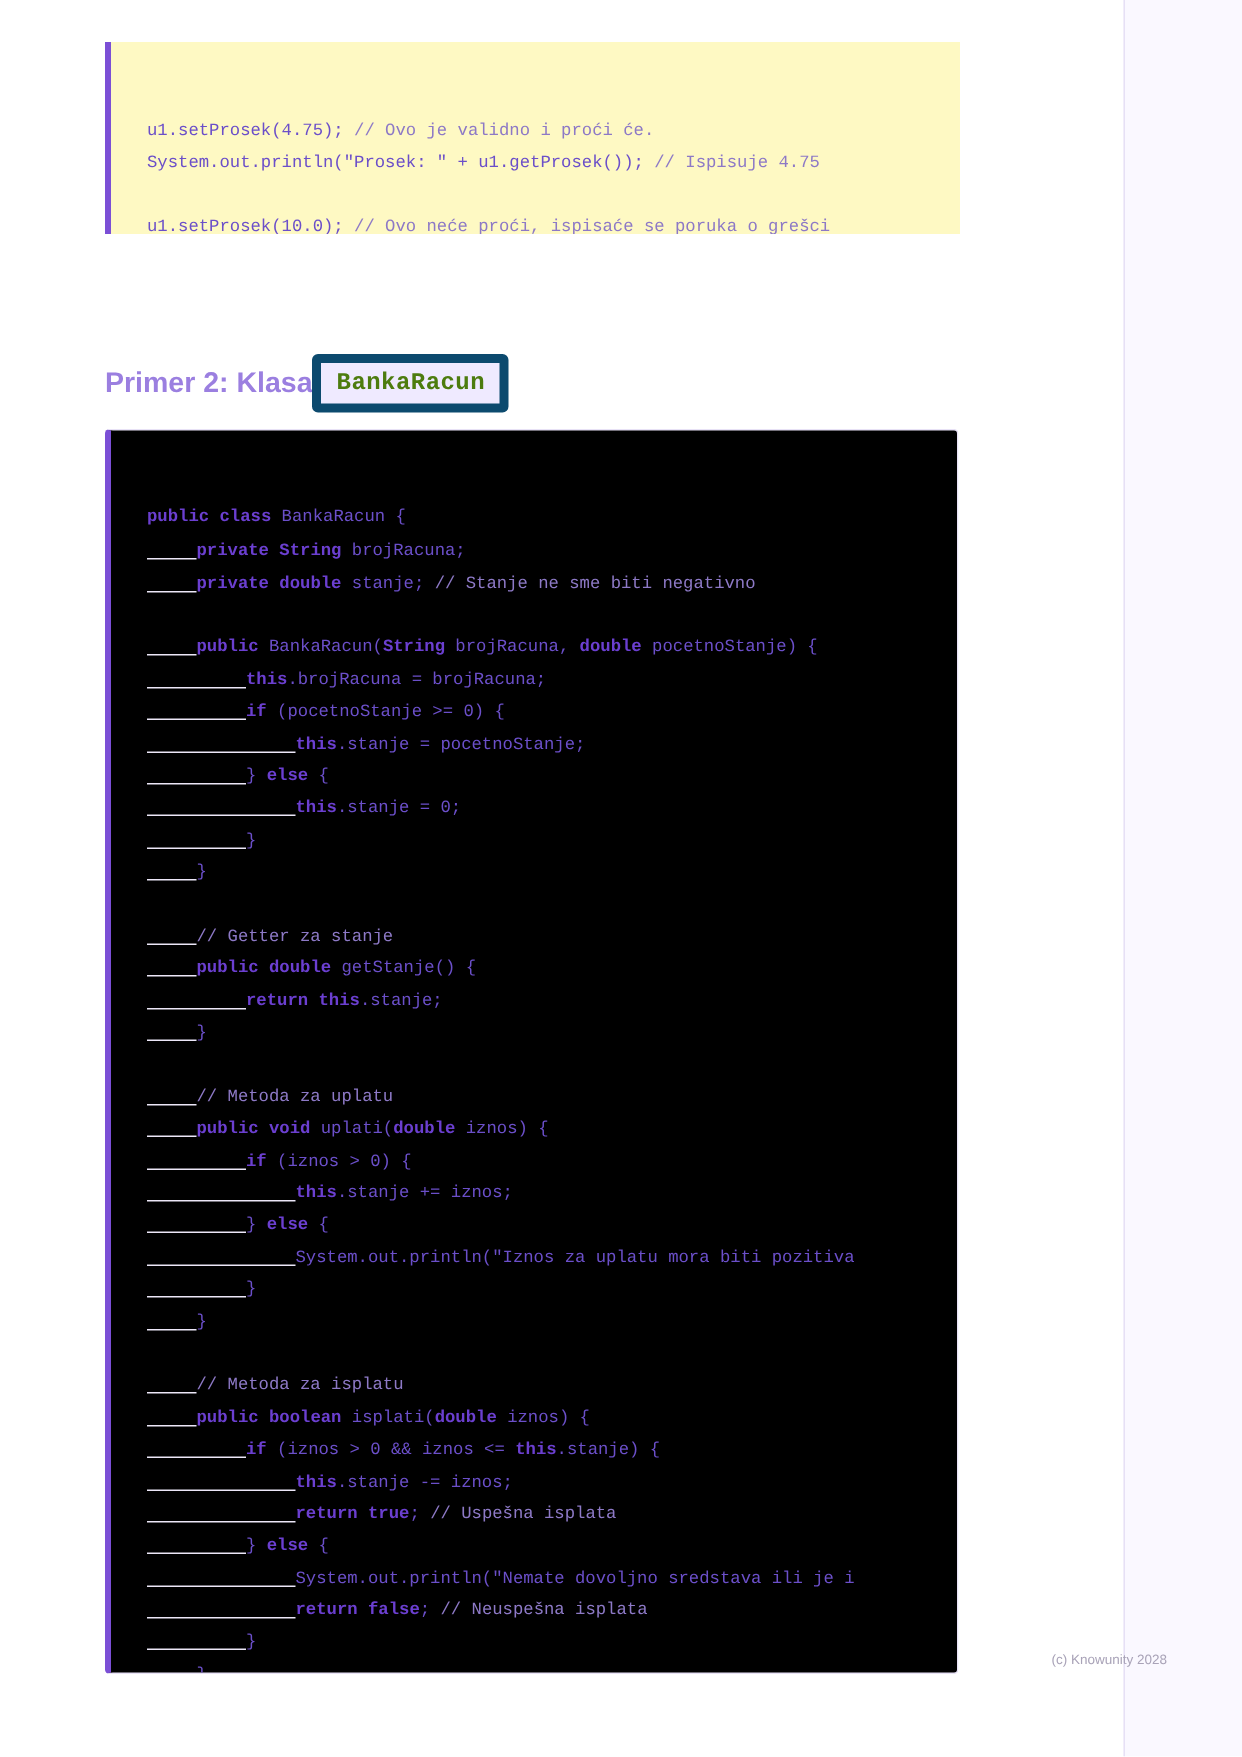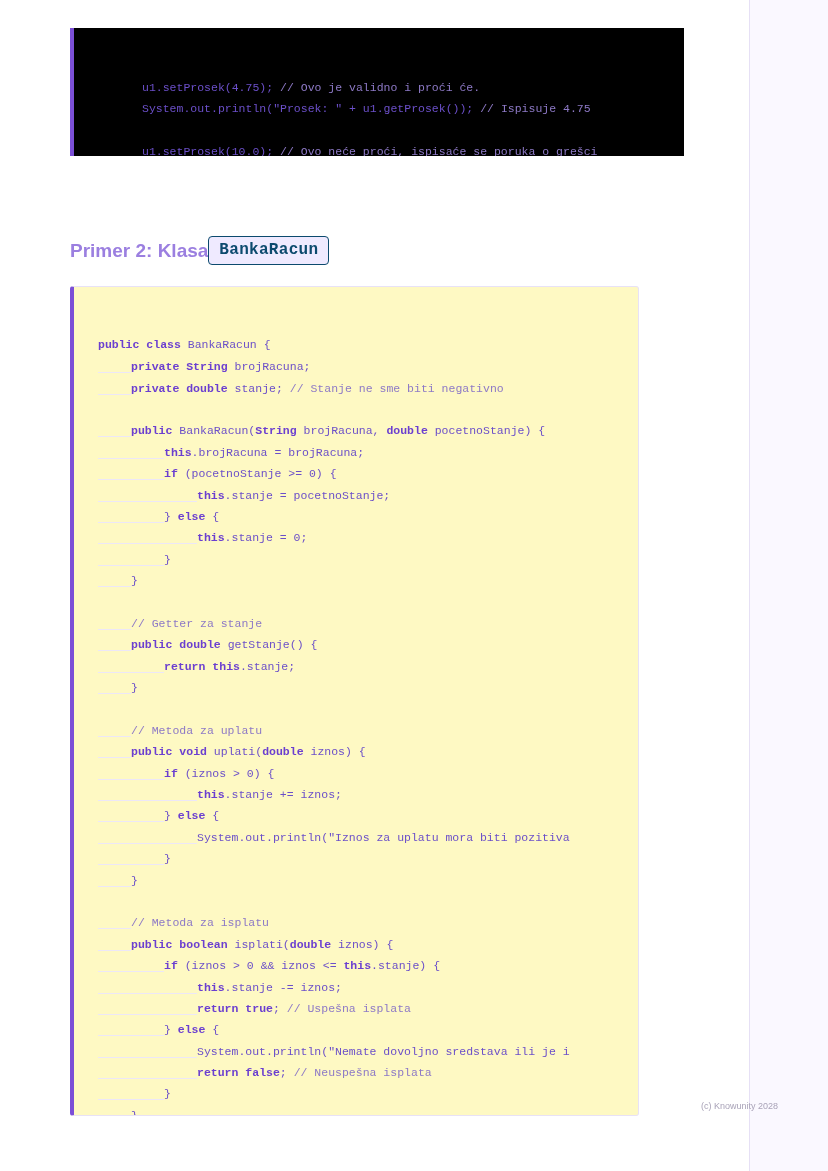--- a/index.html
+++ b/index.html
@@ -27,21 +27,21 @@
     width: 78px;
     height: 1171px;
     background: #faf8ff;
     border-left: 1px solid #e6e0f5;
   }
 
   
   .code-block {
     position: relative;
     border-left: 4px solid #7b4fd6;
-    background: #fef9c3;
+    background: #000000;
     font-family: "Liberation Mono", "DejaVu Sans Mono", monospace;
     font-size: 11.5px;
     line-height: 21.4px;
     color: #6b4fc9;
     white-space: pre;
     overflow: hidden;
   }
   .code-block.boxed {
     border: 1px solid #e8e2f6;
     border-left: 4px solid #7b4fd6;
@@ -64,24 +64,23 @@
   .cm { color: #8d79c6; }
   .st { color: #6b4fc9; }
 
   
   #block-top {
     position: absolute;
     left: 70px;
     top: 28px;
     width: 566px;
     height: 128px;
-    background: #000000;
+    background: #fef9c3;
     border-left: 4px solid #7b4fd6;
     overflow: hidden;
-    padding-left: 44px;
   }
   #block-top .code-inner { padding-top: 6px; }
 
   
   .caption {
     position: absolute;
     left: 70px;
     top: 185px;
     width: 560px;
     font-style: italic;
@@ -100,27 +99,27 @@
   }
   .heading-text {
     font-size: 19px;
     font-weight: bold;
     color: #9b7fe0;
     font-family: "Liberation Sans", sans-serif;
   }
   .heading-chip {
     display: inline-block;
     background: #efeaff;
-    border: 1px solid #0c4a6e;
+    border: 6px solid #0c4a6e;
     border-radius: 4px;
     padding: 4px 10px 5px 10px;
     font-family: "Liberation Mono", "DejaVu Sans Mono", monospace;
     font-size: 16px;
     font-weight: bold;
-    color: #0c4a6e;
+    color: #4d7c0f;
     letter-spacing: 0.3px;
   }
 
   
   #block-main {
     position: absolute;
     left: 70px;
     top: 286px;
     width: 564px;
     height: 828px;

